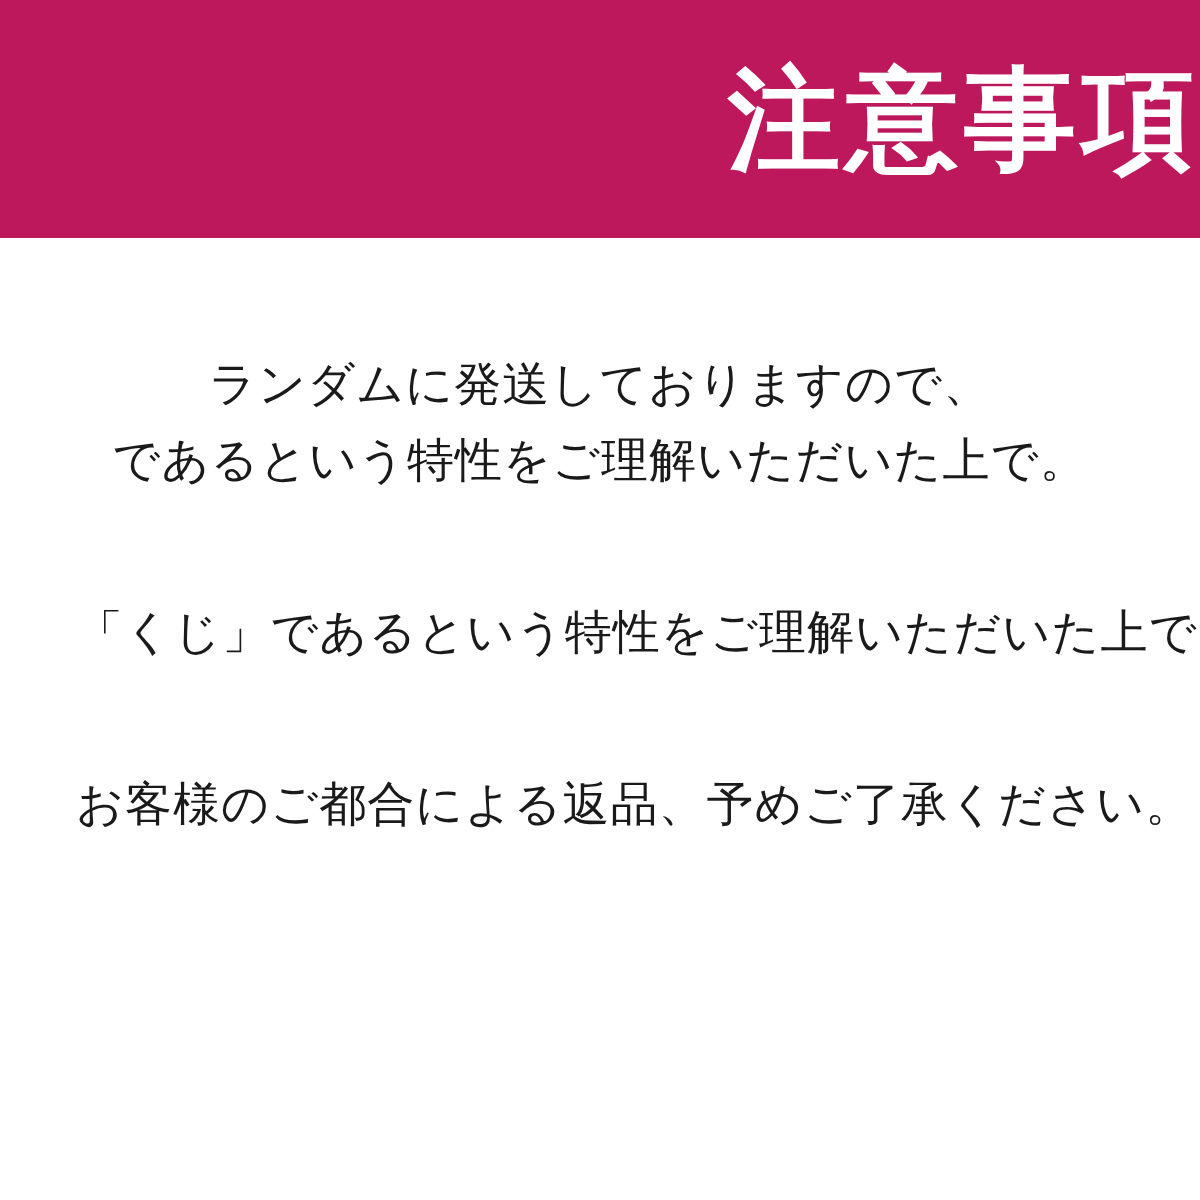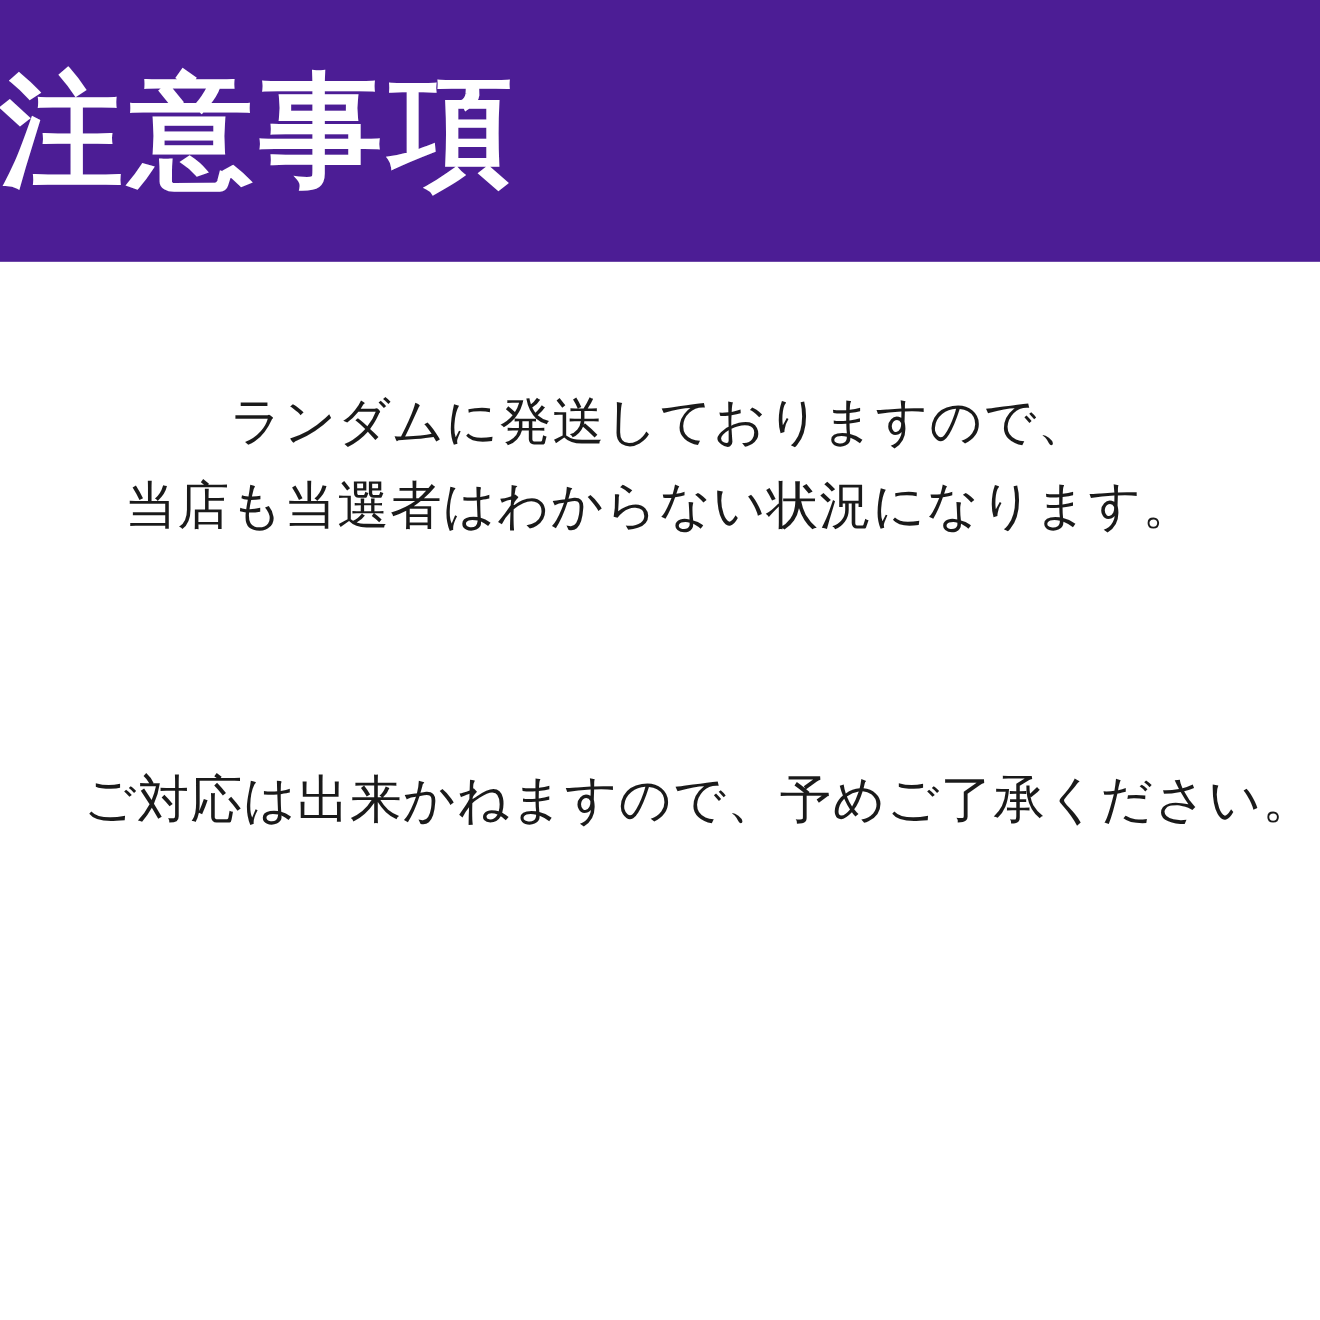--- a/index.html
+++ b/index.html
@@ -17,24 +17,24 @@
     position: relative;
     width: 1200px;
     height: 1200px;
     background: #ffffff;
     display: flex;
     flex-direction: column;
   }
   .header-band {
     width: 100%;
     height: 238px;
-    background: #4c1d95;
+    background: #be185d;
     display: flex;
     align-items: center;
-    justify-content: flex-start;
+    justify-content: flex-end;
     box-sizing: border-box;
   }
   .header-title {
     color: #ffffff;
     font-size: 112px;
     font-weight: bold;
     letter-spacing: 6px;
     line-height: 1;
     margin: 0;
     text-align: center;
@@ -71,28 +71,29 @@
 <div class="page">
 
   <div class="header-band">
     <h1 class="header-title">注意事項</h1>
   </div>
 
   <div class="body-area">
 
     <div class="para">
       <span class="line">ランダムに発送しておりますので、</span>
-      <span class="line">当店も当選者はわからない状況になります。</span>
+      <span class="line">であるという特性をご理解いただいた上で。</span>
     </div>
 
     <div class="para-gap-1"></div>
 
     <div class="para">
+      <span class="line">「くじ」であるという特性をご理解いただいた上で</span>
     </div>
 
     <div class="para-gap-2"></div>
 
     <div class="para">
-      <span class="line">ご対応は出来かねますので、予めご了承ください。</span>
+      <span class="line">お客様のご都合による返品、予めご了承ください。</span>
     </div>
 
   </div>
 </div>
 
 </body></html>

